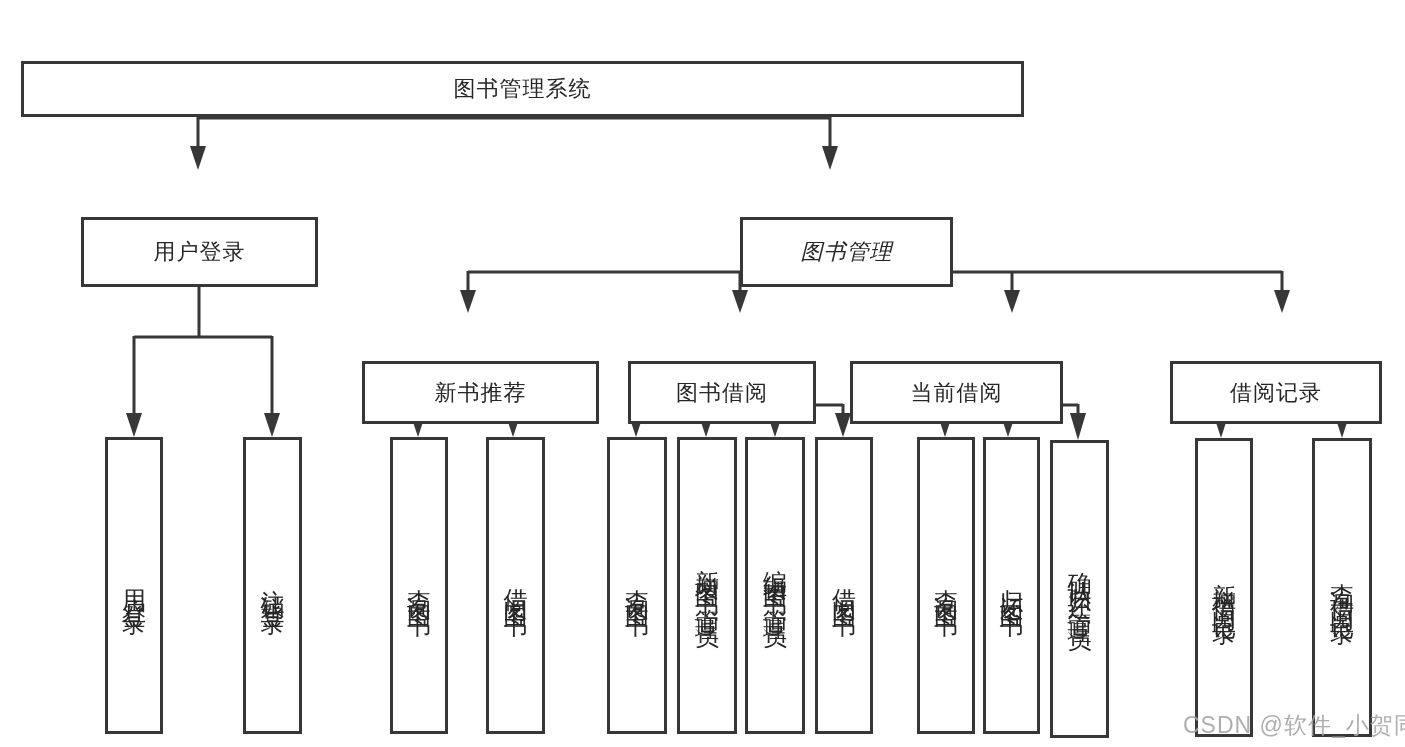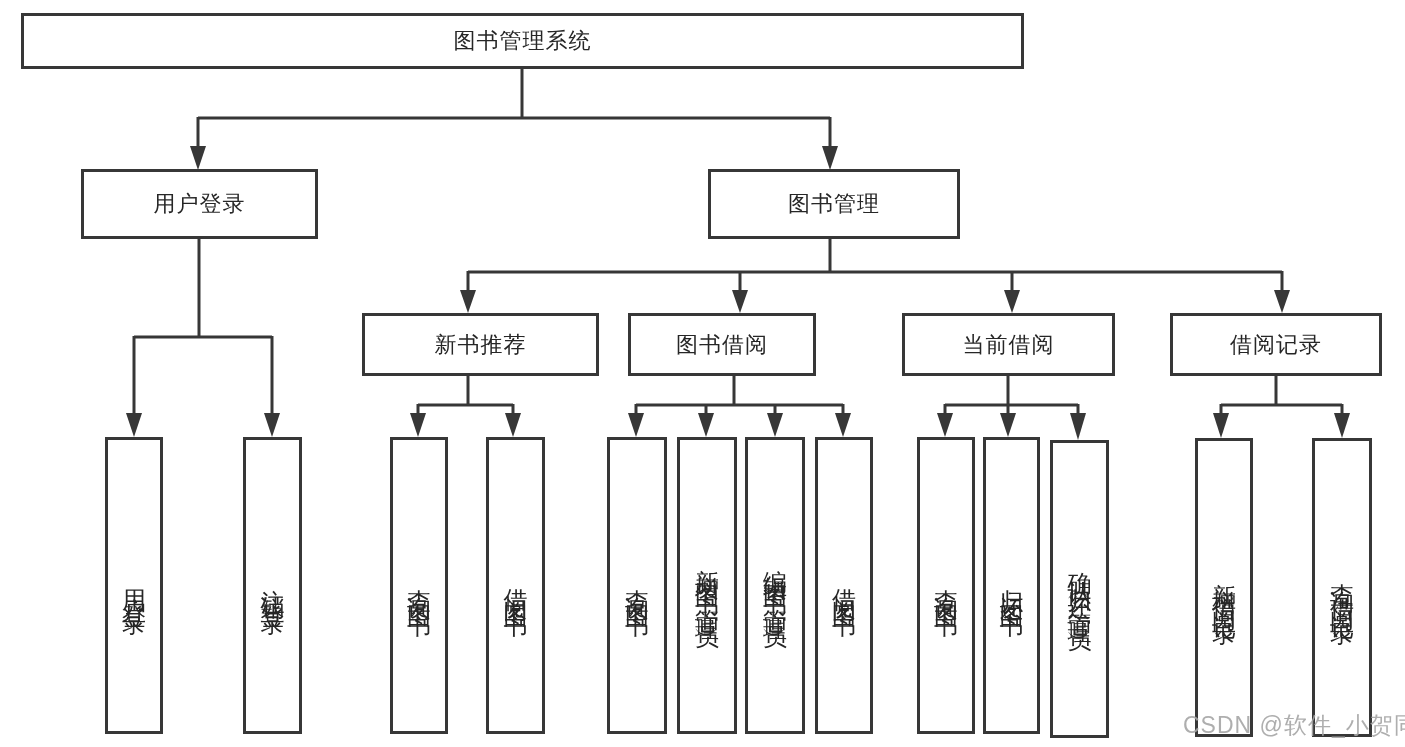--- a/index.html
+++ b/index.html
@@ -29,20 +29,21 @@
     color: #262626;
     display: flex;
     align-items: center;
     justify-content: center;
     z-index: 2;
   }
   .box.h {
     font-size: 22px;
     letter-spacing: 1px;
     white-space: nowrap;
+    margin-top: 48px;
   }
   .box.leaf .vtext {
     writing-mode: vertical-rl;
     text-orientation: mixed;
     font-size: 24px;
     letter-spacing: 8px;
     line-height: 1;
     white-space: nowrap;
   }
   #watermark {
@@ -130,25 +131,25 @@
       <polygon points="1070,413 1086,413 1078,440"></polygon>
 
       <polygon points="1213,413 1229,413 1221,438"></polygon>
       <polygon points="1334,413 1350,413 1342,438"></polygon>
     </g>
   </svg>
 
   <div class="box h" style="left:21px; top:13px; width:1003px; height:56px;">图书管理系统</div>
 
   <div class="box h" style="left:81px; top:169px; width:237px; height:70px;">用户登录</div>
-  <div class="box h" style="left:708px; top:169px; width:252px; height:70px;">图书管理</div>
+  <div class="box h" style="left:740px; top:169px; width:213px; height:70px;font-style:italic;">图书管理</div>
 
   <div class="box h" style="left:362px; top:313px; width:237px; height:63px;">新书推荐</div>
   <div class="box h" style="left:628px; top:313px; width:188px; height:63px;">图书借阅</div>
-  <div class="box h" style="left:902px; top:313px; width:213px; height:63px;">当前借阅</div>
+  <div class="box h" style="left:850px; top:313px; width:213px; height:63px;">当前借阅</div>
   <div class="box h" style="left:1170px; top:313px; width:212px; height:63px;">借阅记录</div>
 
   <div class="box leaf" style="left:105px; top:437px; width:58px; height:297px;">
     <span class="vtext">用户登录</span>
   </div>
   <div class="box leaf" style="left:243px; top:437px; width:59px; height:297px;">
     <span class="vtext">注销登录</span>
   </div>
 
   <div class="box leaf" style="left:390px; top:437px; width:58px; height:297px;">

